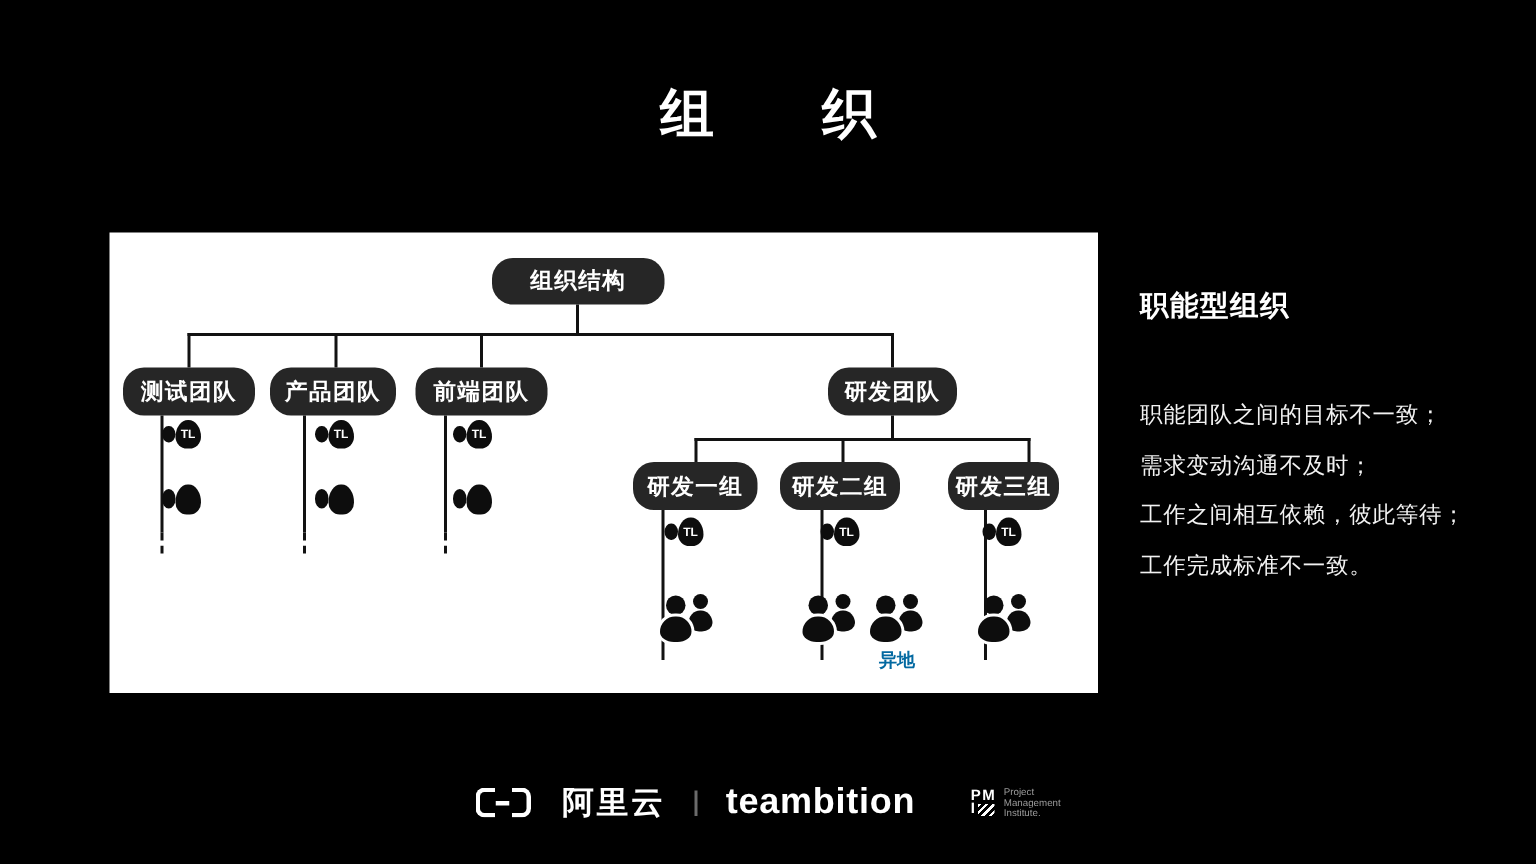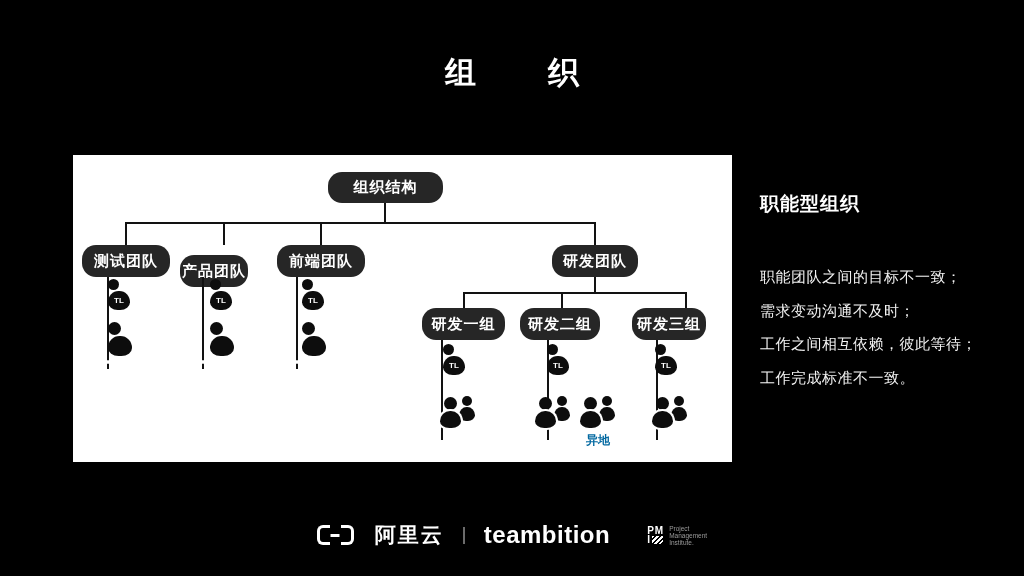--- a/index.html
+++ b/index.html
@@ -1,29 +1,29 @@
 <!DOCTYPE html>
 <html><head>
 <meta charset="utf-8">
 <style>
   html,body{margin:0;padding:0;background:#000;}
   .slide{position:relative;width:1024px;height:576px;background:#000;overflow:hidden;
          font-family:"Liberation Sans","DejaVu Sans",sans-serif;}
   .title{position:absolute;top:52px;left:0;right:0;margin:0;text-align:center;
-         color:#fff;font-size:31px;font-weight:bold;letter-spacing:72px;text-indent:72px;}
+         color:#fff;font-size:36px;font-weight:bold;letter-spacing:72px;text-indent:72px;}
   
   .panel{position:absolute;left:73px;top:155px;width:659px;height:307px;background:#fff;}
   .node{position:absolute;height:32px;background:#262626;color:#fff;border-radius:14px;
         display:flex;align-items:center;justify-content:center;font-size:15px;font-weight:600;
         letter-spacing:1px;}
   .vl{position:absolute;width:2px;background:#121212;}
   .hl{position:absolute;height:2px;background:#121212;}
   .vl.dash{width:0;background:none;border-left:2px dashed #121212;}
   
-  .person{position:absolute;width:26px;display:flex;flex-direction:column;align-items:flex-start;}
+  .person{position:absolute;width:26px;display:flex;flex-direction:row;align-items:center;}
   .person .head{width:11px;height:11px;border-radius:50%;background:#0d0d0d;}
   .person.plain .head{width:13px;height:13px;}
   .person .pbody{margin-top:1px;width:22px;height:19px;background:#0d0d0d;
         border-radius:50% 50% 46% 46%/62% 62% 42% 42%;display:flex;align-items:center;
         justify-content:center;color:#fff;font-size:8px;font-weight:bold;font-style:normal;}
   .person.plain .pbody{width:24px;height:20px;}
   .group{position:absolute;width:36px;height:34px;}
   .gp{position:absolute;display:flex;flex-direction:column;align-items:center;}
   .gp .head{border-radius:50%;background:#0d0d0d;}
   .gp .pbody{margin-top:1px;background:#0d0d0d;border-radius:50% 50% 46% 46%/62% 62% 42% 42%;}
@@ -72,21 +72,21 @@
     <div class="node" style="left:255px;top:17px;width:115px;height:31px">组织结构</div>
 
     <i class="vl" style="left:311px;top:48px;height:19px"></i>
     <i class="hl" style="left:52px;top:67px;width:470px"></i>
     <i class="vl" style="left:52px;top:67px;height:23px"></i>
     <i class="vl" style="left:150px;top:67px;height:23px"></i>
     <i class="vl" style="left:247px;top:67px;height:23px"></i>
     <i class="vl" style="left:521px;top:67px;height:23px"></i>
 
     <div class="node" style="left:9px;top:90px;width:88px">测试团队</div>
-    <div class="node" style="left:107px;top:100px;width:68px">产品团队</div>
+    <div class="node" style="left:107px;top:90px;width:84px">产品团队</div>
     <div class="node" style="left:204px;top:90px;width:88px">前端团队</div>
     <div class="node" style="left:479px;top:90px;width:86px">研发团队</div>
 
     <i class="vl" style="left:34px;top:122px;height:78px"></i>
     <i class="vl dash" style="left:34px;top:200px;height:14px"></i>
     <i class="vl" style="left:129px;top:122px;height:78px"></i>
     <i class="vl dash" style="left:129px;top:200px;height:14px"></i>
     <i class="vl" style="left:223px;top:122px;height:78px"></i>
     <i class="vl dash" style="left:223px;top:200px;height:14px"></i>
 

